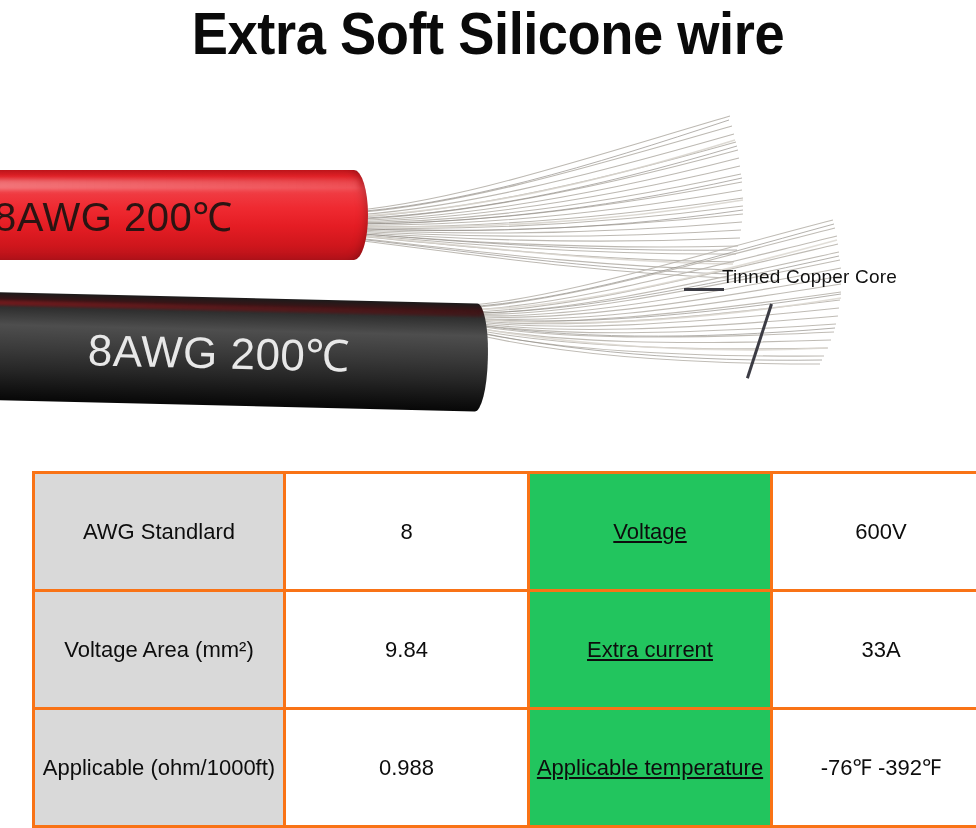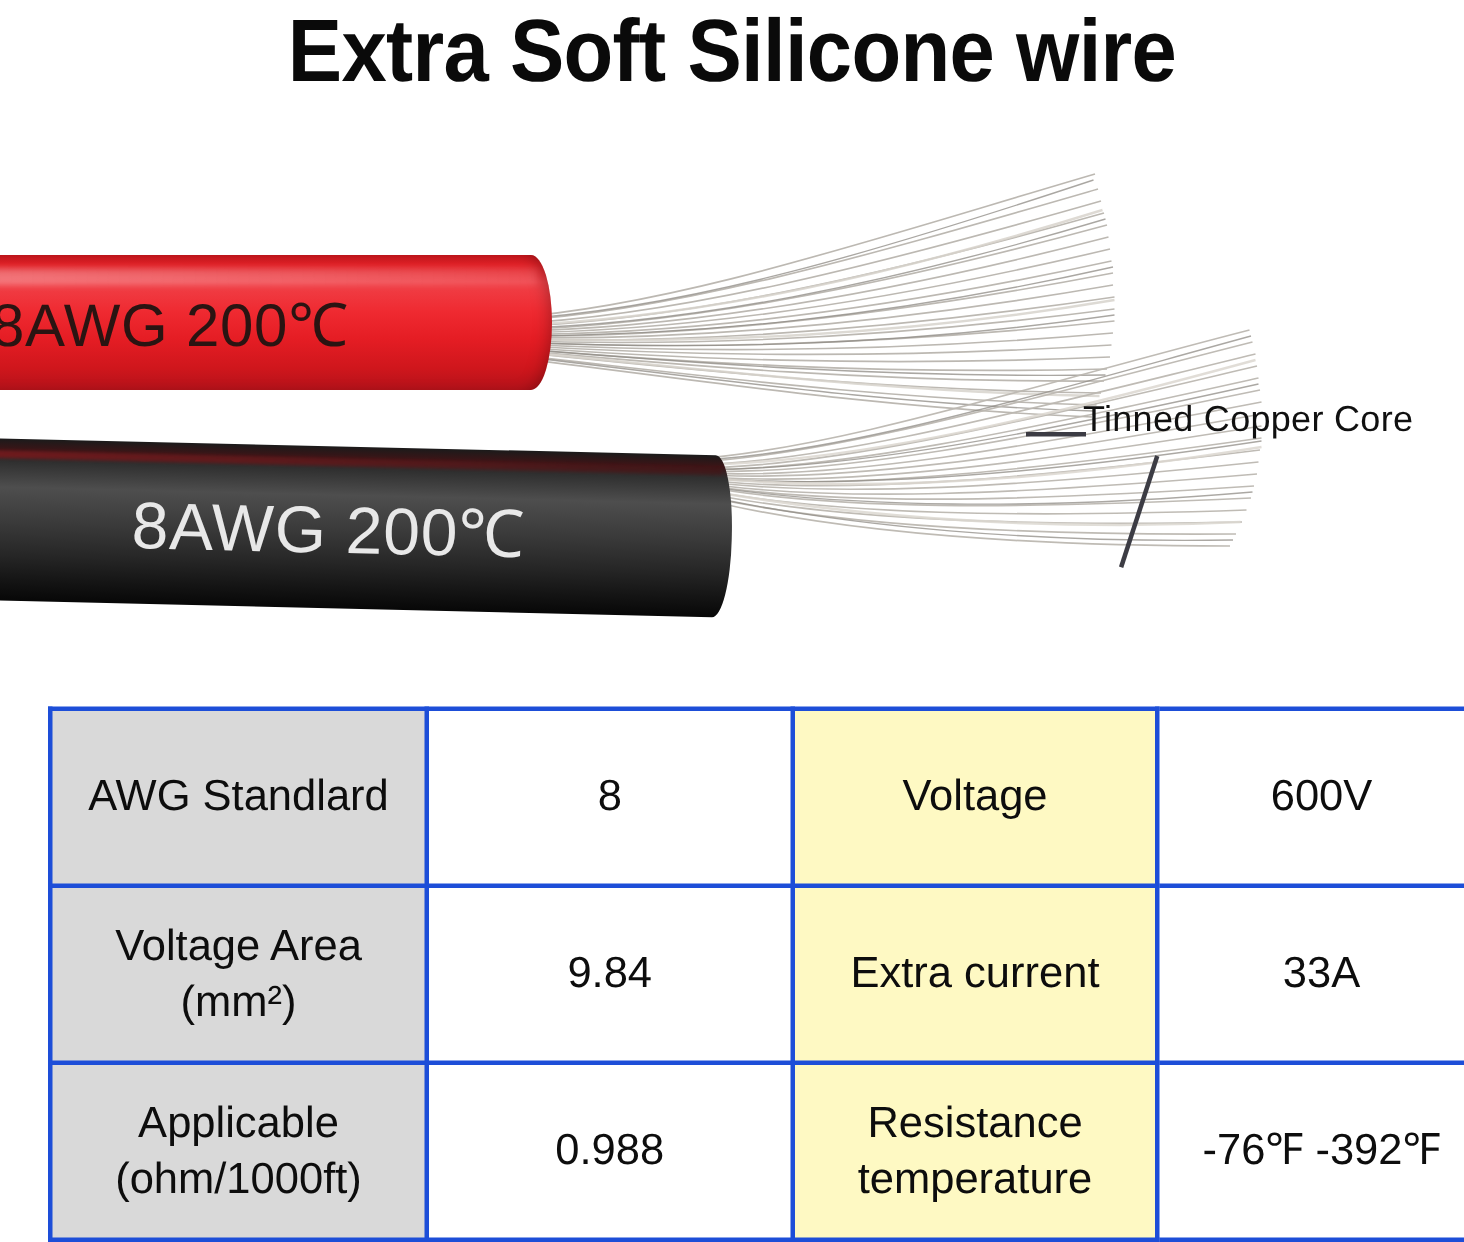--- a/index.html
+++ b/index.html
@@ -131,21 +131,21 @@
 
   
   .strands { position: absolute; }
   .strands svg { display: block; }
 
   
   .callout-label {
     position: absolute;
     left: 722px;
     top: 186px;
-    font-size: 24px;
+    font-size: 19px;
     letter-spacing: 0.2px;
     white-space: nowrap;
     color: #101010;
     font-family: "Liberation Sans", sans-serif;
   }
   .leader-h {
     position: absolute;
     left: 684px;
     top: 208px;
     width: 40px;
@@ -166,33 +166,33 @@
   
   .spec-table {
     position: absolute;
     left: 32px;
     top: 471px;
     width: 913px;
     border-collapse: collapse;
     table-layout: fixed;
   }
   .spec-table td {
-    border: 3px solid #1d4ed8;
-    font-size: 29px;
+    border: 3px solid #f97316;
+    font-size: 22px;
     line-height: 37px;
     text-align: center;
     vertical-align: middle;
     padding: 6px 4px;
     font-family: "Liberation Sans", sans-serif;
     color: #0d0d0d;
   }
   .spec-table tr { height: 118px; }
   .c-label { background: #d9d9d9; width: 240px; }
   .c-value { background: #ffffff; width: 233px; }
-  .c-label2 { background: #fef9c3; width: 232px; }
+  .c-label2 { background: #22c55e; width: 232px; text-decoration: underline; }
   .c-value2 { background: #ffffff; width: 208px; }
 </style>
 </head>
 <body>
 
 <div class="title">Extra Soft Silicone wire</div>
 
 <div class="wire-stage">
 
   <div class="strands" style="left:330px; top:20px;">
@@ -300,17 +300,17 @@
     </tr>
     <tr>
       <td class="c-label">Voltage Area (mm²)</td>
       <td class="c-value">9.84</td>
       <td class="c-label2">Extra current</td>
       <td class="c-value2">33A</td>
     </tr>
     <tr>
       <td class="c-label">Applicable (ohm/1000ft)</td>
       <td class="c-value">0.988</td>
-      <td class="c-label2">Resistance temperature</td>
+      <td class="c-label2">Applicable temperature</td>
       <td class="c-value2">-76℉ -392℉</td>
     </tr>
   </tbody>
 </table>
 
 </body></html>

